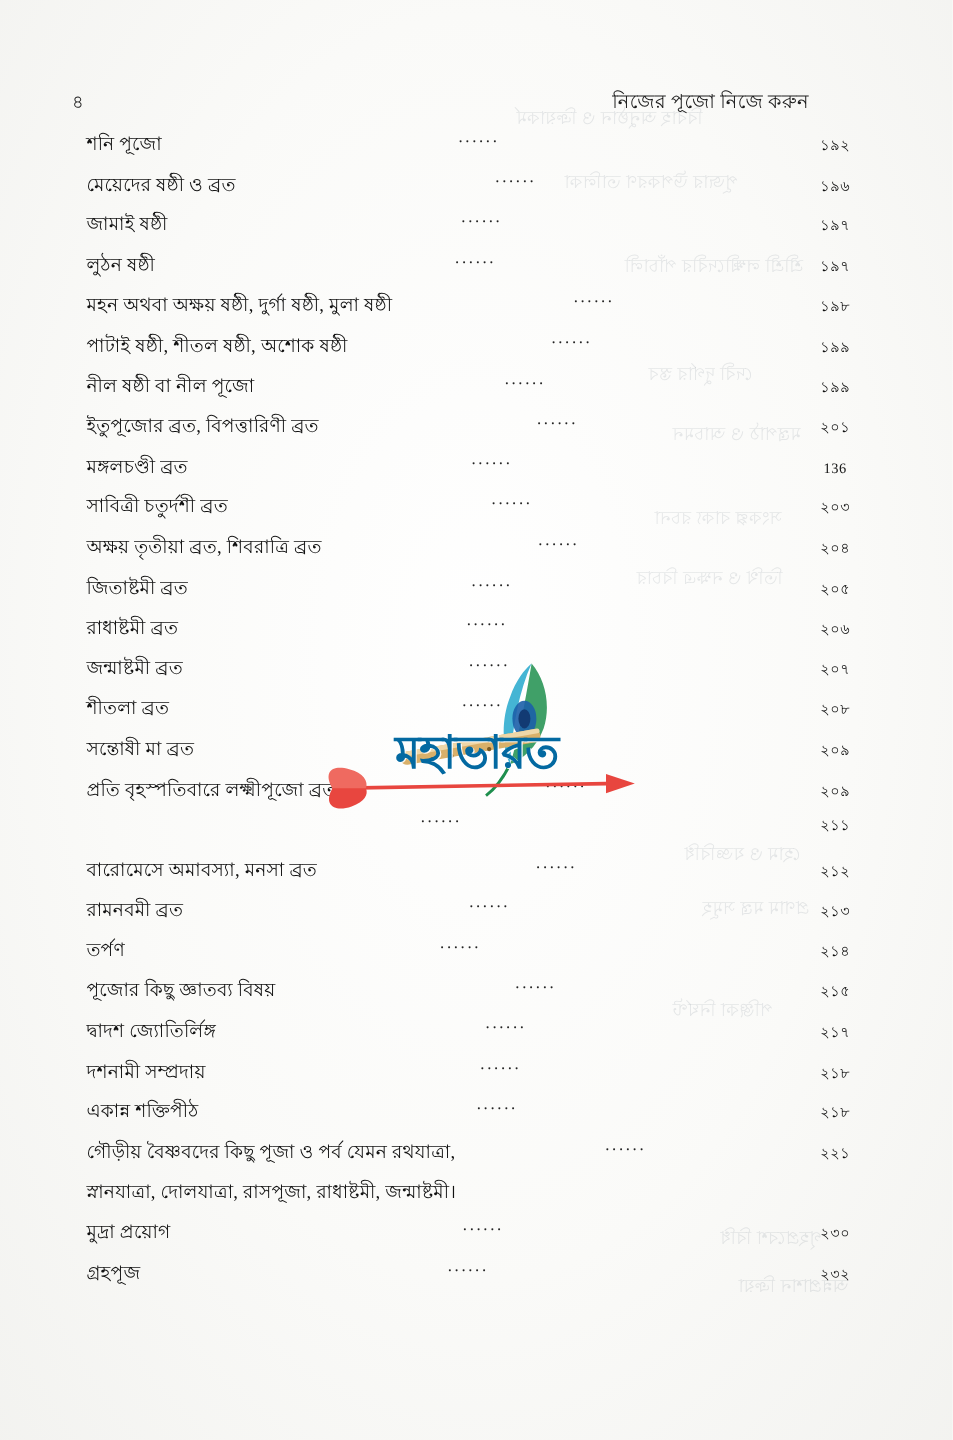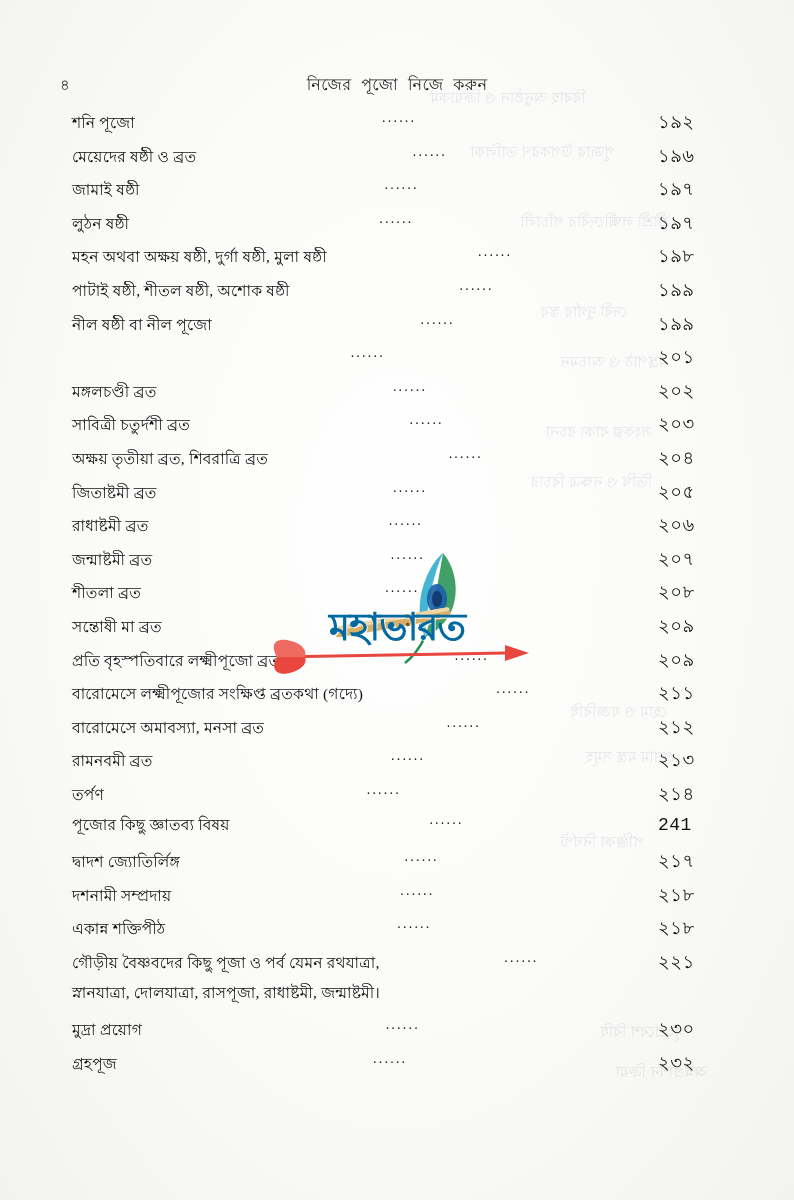--- a/index.html
+++ b/index.html
@@ -53,26 +53,25 @@
     display: flex;
     align-items: baseline;
   }
   .page-number {
     font-size: 15px;
     color: #1a1a1a;
     width: 60px;
   }
   .running-head {
     flex: 1;
-    text-align: center;
+    text-align: right;
     font-size: 16px;
     color: #1b1b1b;
     letter-spacing: 0.3px;
     margin-right: 60px;
-    font-family: Liberation Mono, monospace;
   }
 
   .toc {
     position: absolute;
     top: 108px;
     left: 72px;
     right: 60px;
   }
 
   .toc-row {
@@ -101,26 +100,25 @@
     left: 50%;
     transform: translateX(-42%);
     bottom: 2px;
     font-size: 14px;
     color: #222;
     letter-spacing: 2.2px;
     white-space: nowrap;
   }
   .entry-page {
     width: 76px;
-    text-align: left;
-    font-size: 18px;
+    text-align: center;
+    font-size: 12px;
     color: #111;
     letter-spacing: 0.5px;
     z-index: 2;
-    font-family: Liberation Mono, monospace;
   }
   .cont-text {
     font-size: 15.5px;
     color: #111;
     letter-spacing: 0.2px;
     white-space: nowrap;
     text-align: right;
   }
 
   
@@ -215,31 +213,32 @@
         <span class="entry-page">১৯৯</span>
       </div>
       <div class="toc-row">
         <span class="entry-title">নীল ষষ্ঠী বা নীল পূজো</span>
         <span class="leader">
           <span class="dots">......</span>
         </span>
         <span class="entry-page">১৯৯</span>
       </div>
       <div class="toc-row">
+        <span class="entry-title">ইতুপূজোর ব্রত, বিপত্তারিণী ব্রত</span>
         <span class="leader">
           <span class="dots">......</span>
         </span>
         <span class="entry-page">২০১</span>
       </div>
       <div class="toc-row">
         <span class="entry-title">মঙ্গলচণ্ডী ব্রত</span>
         <span class="leader">
           <span class="dots">......</span>
         </span>
-        <span class="entry-page">২০২</span>
+        <span class="entry-page">136</span>
       </div>
       <div class="toc-row">
         <span class="entry-title">সাবিত্রী চতুর্দশী ব্রত</span>
         <span class="leader">
           <span class="dots">......</span>
         </span>
         <span class="entry-page">২০৩</span>
       </div>
       <div class="toc-row">
         <span class="entry-title">অক্ষয় তৃতীয়া ব্রত, শিবরাত্রি ব্রত</span>
@@ -284,21 +283,20 @@
         <span class="entry-page">২০৯</span>
       </div>
       <div class="toc-row">
         <span class="entry-title">প্রতি বৃহস্পতিবারে লক্ষ্মীপূজো ব্রত</span>
         <span class="leader">
           <span class="dots">......</span>
         </span>
         <span class="entry-page">২০৯</span>
       </div>
       <div class="toc-row">
-        <span class="entry-title">বারোমেসে লক্ষ্মীপূজোর সংক্ষিপ্ত ব্রতকথা (গদ্যে)</span>
         <span class="leader">
           <span class="dots">......</span>
         </span>
         <span class="entry-page">২১১</span>
       </div>
       <div class="toc-row">
         <span class="entry-title">বারোমেসে অমাবস্যা, মনসা ব্রত</span>
         <span class="leader">
           <span class="dots">......</span>
         </span>
@@ -316,21 +314,21 @@
         <span class="leader">
           <span class="dots">......</span>
         </span>
         <span class="entry-page">২১৪</span>
       </div>
       <div class="toc-row">
         <span class="entry-title">পূজোর কিছু জ্ঞাতব্য বিষয়</span>
         <span class="leader">
           <span class="dots">......</span>
         </span>
-        <span class="entry-page">241</span>
+        <span class="entry-page">২১৫</span>
       </div>
       <div class="toc-row">
         <span class="entry-title">দ্বাদশ জ্যোতির্লিঙ্গ</span>
         <span class="leader">
           <span class="dots">......</span>
         </span>
         <span class="entry-page">২১৭</span>
       </div>
       <div class="toc-row">
         <span class="entry-title">দশনামী সম্প্রদায়</span>

